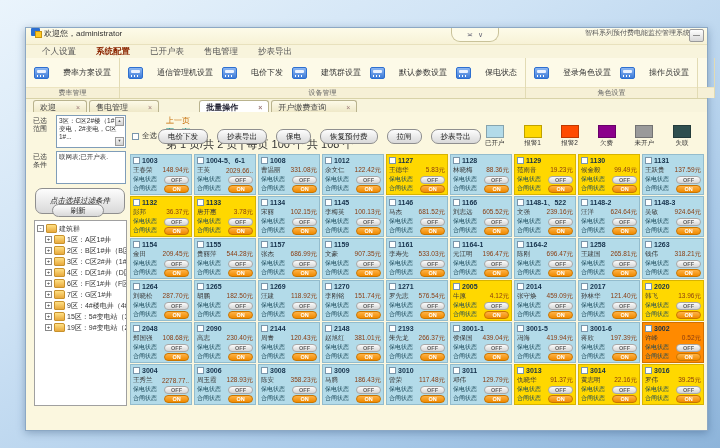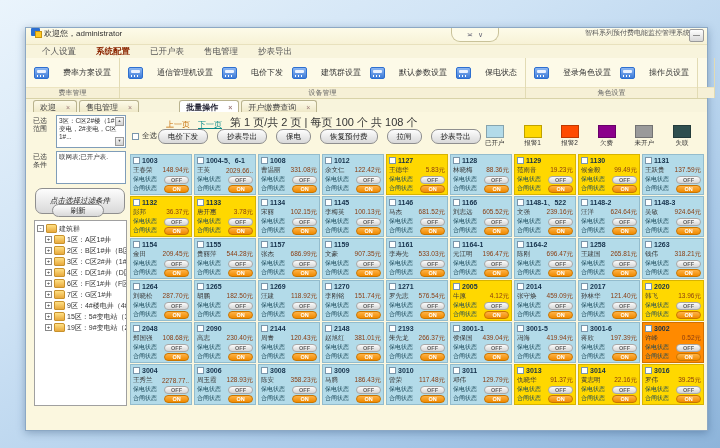--- a/index.html
+++ b/index.html
@@ -34,21 +34,21 @@
   .rgroup.filler{flex:1;}
   .rbtns{height:29px;display:flex;align-items:center;gap:9px;padding:0 8px;}
   .rbtn{display:flex;align-items:center;gap:14px;font-size:8px;color:#333;cursor:pointer;white-space:nowrap;}
   .ricon{width:13px;height:10px;border:1px solid #2d6fd0;border-radius:2px;background:linear-gradient(#8cb6f2,#3f7cd8);position:relative;flex:0 0 auto;}
   .ricon::before{content:"";position:absolute;left:2px;right:2px;top:2px;height:3px;background:#eaf2ff;border-radius:1px;}
   .ricon::after{content:"";position:absolute;left:2px;right:2px;bottom:1px;height:2px;
     background:repeating-linear-gradient(90deg,#fff 0 1px,transparent 1px 3px);}
   .rglabel{height:10px;text-align:center;font-size:7px;color:#666;background:#f6f0d6;border-top:1px solid #ece4c0;line-height:10px;}
   
   .doctabs{height:15px;display:flex;align-items:flex-end;gap:2px;padding-left:7px;background:#f8f4dc;border-bottom:1px solid #cfc9a0;}
-  .dtab{height:13px;display:flex;align-items:center;gap:10px;padding:0 6px;font-size:8px;color:#444;cursor:pointer;
+  .dtab{height:13px;display:flex;align-items:center;gap:20px;padding:0 6px;font-size:8px;color:#444;cursor:pointer;
     border:1px solid #b9b38e;border-bottom:none;border-radius:3px 3px 0 0;background:linear-gradient(#fdfae8,#ece5c2);}
   .dtab.active{background:#fff;font-weight:bold;color:#223;margin-left:38px;}
   .dclose{font-size:7px;color:#977;}
   
   .content{position:absolute;left:0;top:84px;right:0;bottom:0;background:#fbf7df;}
   
   .side-label{position:absolute;width:16px;font-size:7px;line-height:8px;color:#444;}
   .sidebox{position:absolute;background:#fff;border:1px solid #7f9db9;font-size:6.5px;line-height:8px;color:#333;
     padding:1px 8px 1px 2px;overflow:hidden;box-sizing:border-box;}
   .spin{position:absolute;right:1px;width:7px;height:7px;background:linear-gradient(#f5f5f5,#d2d2d2);
@@ -56,21 +56,21 @@
   .gbtn{position:absolute;background:linear-gradient(#fdfdfd,#d9d9d9);border:1px solid #8f8f8f;border-radius:7px;
     font-size:7.5px;color:#222;display:flex;align-items:center;justify-content:center;cursor:pointer;box-sizing:border-box;}
   .tree{position:absolute;left:8px;top:108px;width:93px;height:186px;background:#fff;border:1px solid #a0a0a0;
     overflow:hidden;font-size:7px;color:#333;padding:2px 0 0 2px;box-sizing:border-box;}
   .titem{display:flex;align-items:center;gap:2px;height:11px;white-space:nowrap;cursor:pointer;}
   .titem.child{padding-left:8px;}
   .expander{width:7px;height:7px;border:1px solid #888;background:#fff;font-size:6px;line-height:5px;text-align:center;color:#333;flex:0 0 auto;box-sizing:border-box;}
   .folder{width:9px;height:7px;background:linear-gradient(#ffe084,#e8a93d);border:1px solid #c8922d;border-radius:1px 2px 1px 1px;flex:0 0 auto;}
   .tlabel{overflow:hidden;}
   
-  .pager{position:absolute;left:140px;top:3px;display:flex;gap:8px;align-items:flex-end;font-size:8px;white-space:nowrap;}
+  .pager{position:absolute;left:140px;top:3px;display:flex;align-items:flex-start;font-size:8px;white-space:nowrap;flex-direction:column;}
   .lnk-prev{color:#c56a00;cursor:pointer;}
   .lnk-next{color:#0a8a8a;text-decoration:underline;cursor:pointer;}
   .pinfo{color:#333;font-size:11px;}
   .selall{position:absolute;left:106px;top:19px;display:flex;align-items:center;gap:3px;font-size:7.5px;color:#333;}
   .cbx{width:7px;height:7px;background:#fff;border:1px solid #7a96ab;box-sizing:border-box;}
   .tbuttons{position:absolute;left:132px;top:17px;display:flex;gap:9px;}
   .tbuttons .tbtn{position:static;height:15px;padding:0 9px;}
   
   .legend{position:absolute;left:459px;top:13px;display:flex;gap:19px;}
   .litem{display:flex;flex-direction:column;align-items:center;gap:1px;}

